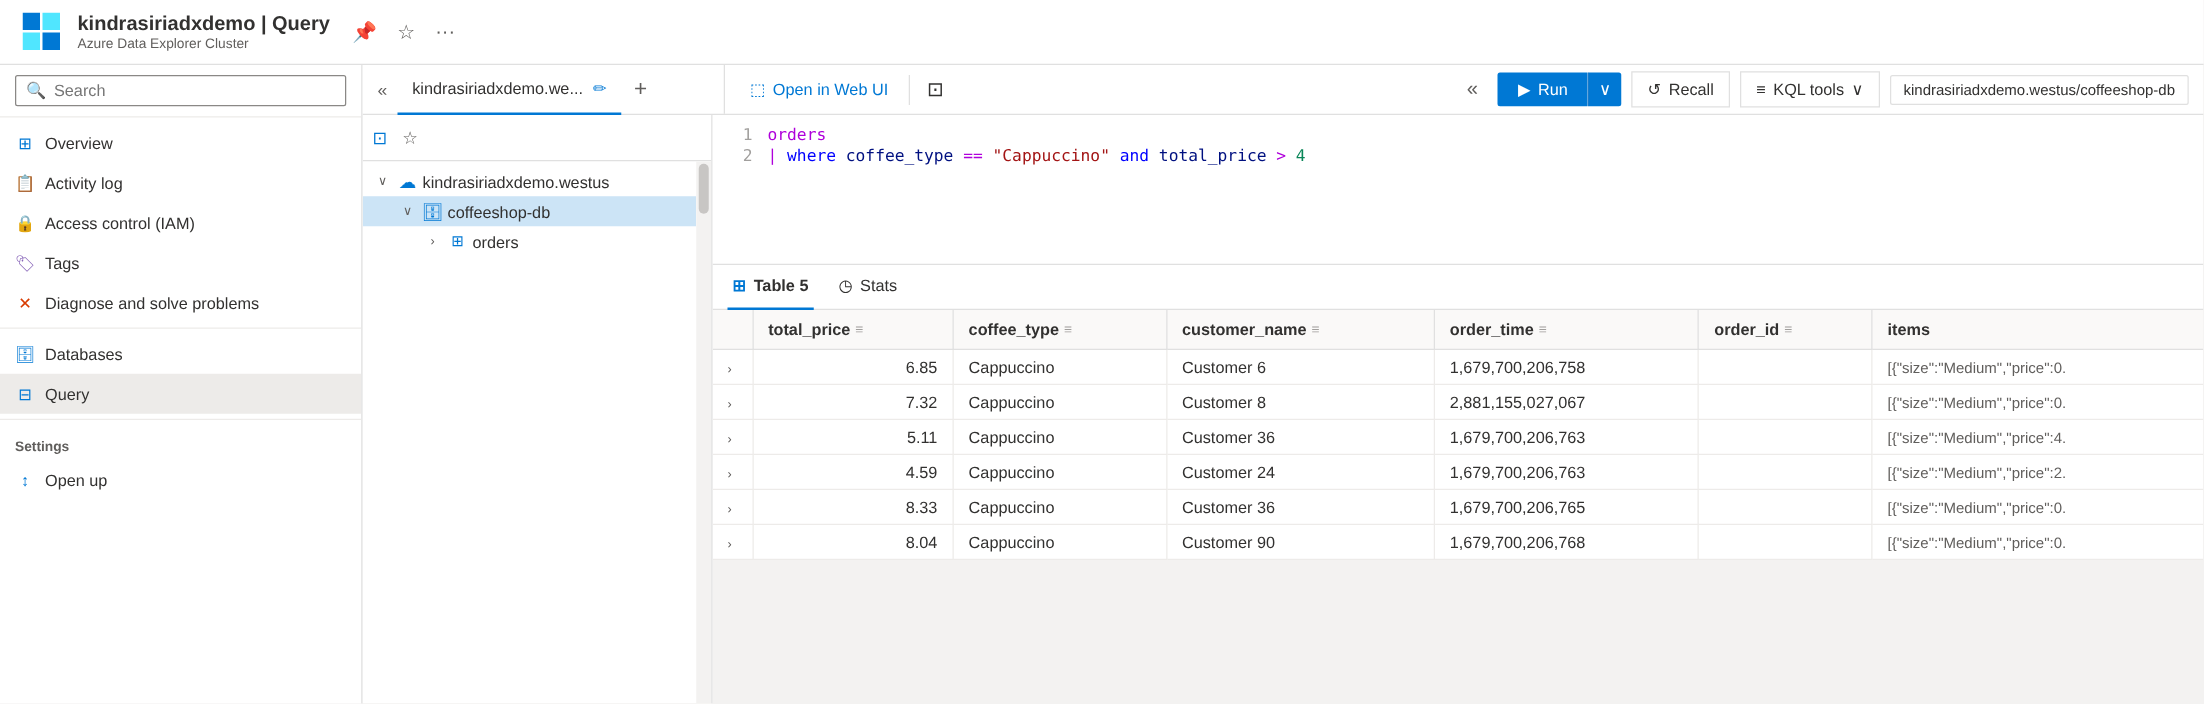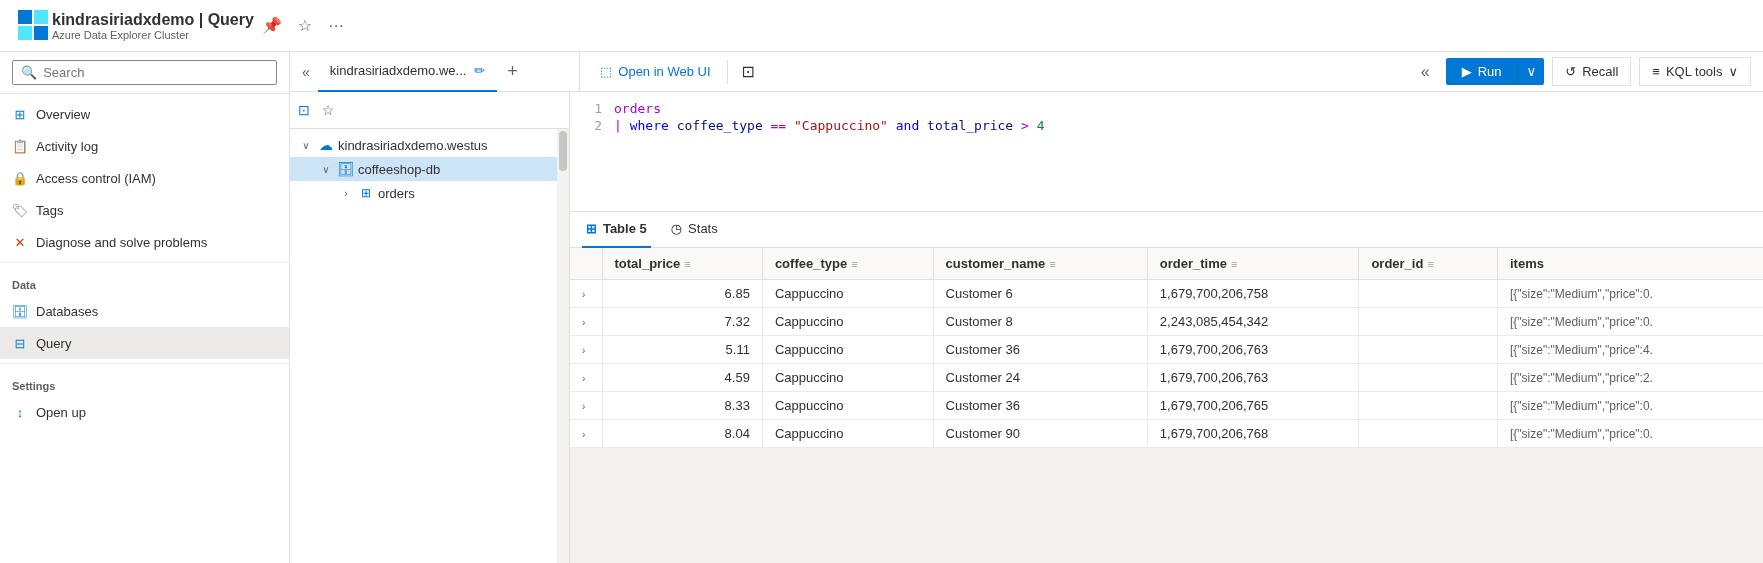--- a/index.html
+++ b/index.html
@@ -1,20 +1,20 @@
 <!DOCTYPE html>
 <html><head>
   <meta charset="utf-8">
   <style>
     * { box-sizing: border-box; margin: 0; padding: 0; }
     body { font-family: 'Segoe UI', sans-serif; font-size: 13px; background: #f3f2f1; display: flex; flex-direction: column; height: 563px; width: 1763px; overflow: hidden; }
 
     
     .header {
-      display: flex; align-items: center; background: #fff; padding: 8px 16px; border-bottom: 1px solid #e0e0e0; height: 52px; 
+      display: flex; align-items: center; background: #fff; padding: 8px 16px; border-bottom: 1px solid #e0e0e0; height: 52px; gap: 10px;
     }
     .header-logo { width: 36px; height: 36px; display: flex; align-items: center; justify-content: center; }
     .header-logo svg { width: 32px; height: 32px; }
     .header-title { display: flex; flex-direction: column; }
     .header-title-main { font-size: 16px; font-weight: 600; color: #323130; }
     .header-title-sub { font-size: 11px; color: #605e5c; }
     .header-icons { display: flex; gap: 8px; margin-left: 4px; align-items: center; }
     .header-icon-btn { background: none; border: none; cursor: pointer; color: #605e5c; font-size: 16px; padding: 2px 4px; }
 
     
@@ -154,21 +154,20 @@
       <div class="nav-item">
         <span class="nav-icon" style="color:#8764b8;">🏷</span>
         <span>Tags</span>
       </div>
       <div class="nav-item">
         <span class="nav-icon" style="color:#d83b01;">✕</span>
         <span>Diagnose and solve problems</span>
       </div>
 
       <hr class="nav-divider">
-      <div class="nav-section-label">Data</div>
       <div class="nav-item">
         <span class="nav-icon" style="color:#0078d4;">🗄</span>
         <span>Databases</span>
       </div>
       <div class="nav-item active">
         <span class="nav-icon" style="color:#0078d4;">⊟</span>
         <span>Query</span>
       </div>
 
       <hr class="nav-divider">
@@ -212,20 +211,21 @@
         </div>
         <button class="btn-recall">
           <span>↺</span>
           <span>Recall</span>
         </button>
         <button class="btn-kql">
           <span>≡</span>
           <span>KQL tools</span>
           <span>∨</span>
         </button>
+        <div class="connection-box">kindrasiriadxdemo.westus/coffeeshop-db</div>
       </div>
     </div>
 
     <div class="split-layout">
 
       <div class="tree-panel">
 
         <div class="tree-toolbar">
           <span style="color:#0078d4;font-size:14px;">⊡</span>
           <button class="btn-icon" style="color:#605e5c;font-size:14px;">☆</button>
@@ -346,21 +346,21 @@
     <td>Customer 6</td>
     <td>1,679,700,206,758</td>
     <td></td>
     <td style="color:#605e5c;font-size:12px;max-width:200px;overflow:hidden;text-overflow:ellipsis;">[{"size":"Medium","price":0.</td>
   </tr>
                   <tr>
     <td><span class="row-expand">›</span></td>
     <td class="td-number">7.32</td>
     <td>Cappuccino</td>
     <td>Customer 8</td>
-    <td>2,243,085,454,342</td>
+    <td>2,881,155,027,067</td>
     <td></td>
     <td style="color:#605e5c;font-size:12px;max-width:200px;overflow:hidden;text-overflow:ellipsis;">[{"size":"Medium","price":0.</td>
   </tr>
                   <tr>
     <td><span class="row-expand">›</span></td>
     <td class="td-number">5.11</td>
     <td>Cappuccino</td>
     <td>Customer 36</td>
     <td>1,679,700,206,763</td>
     <td></td>

